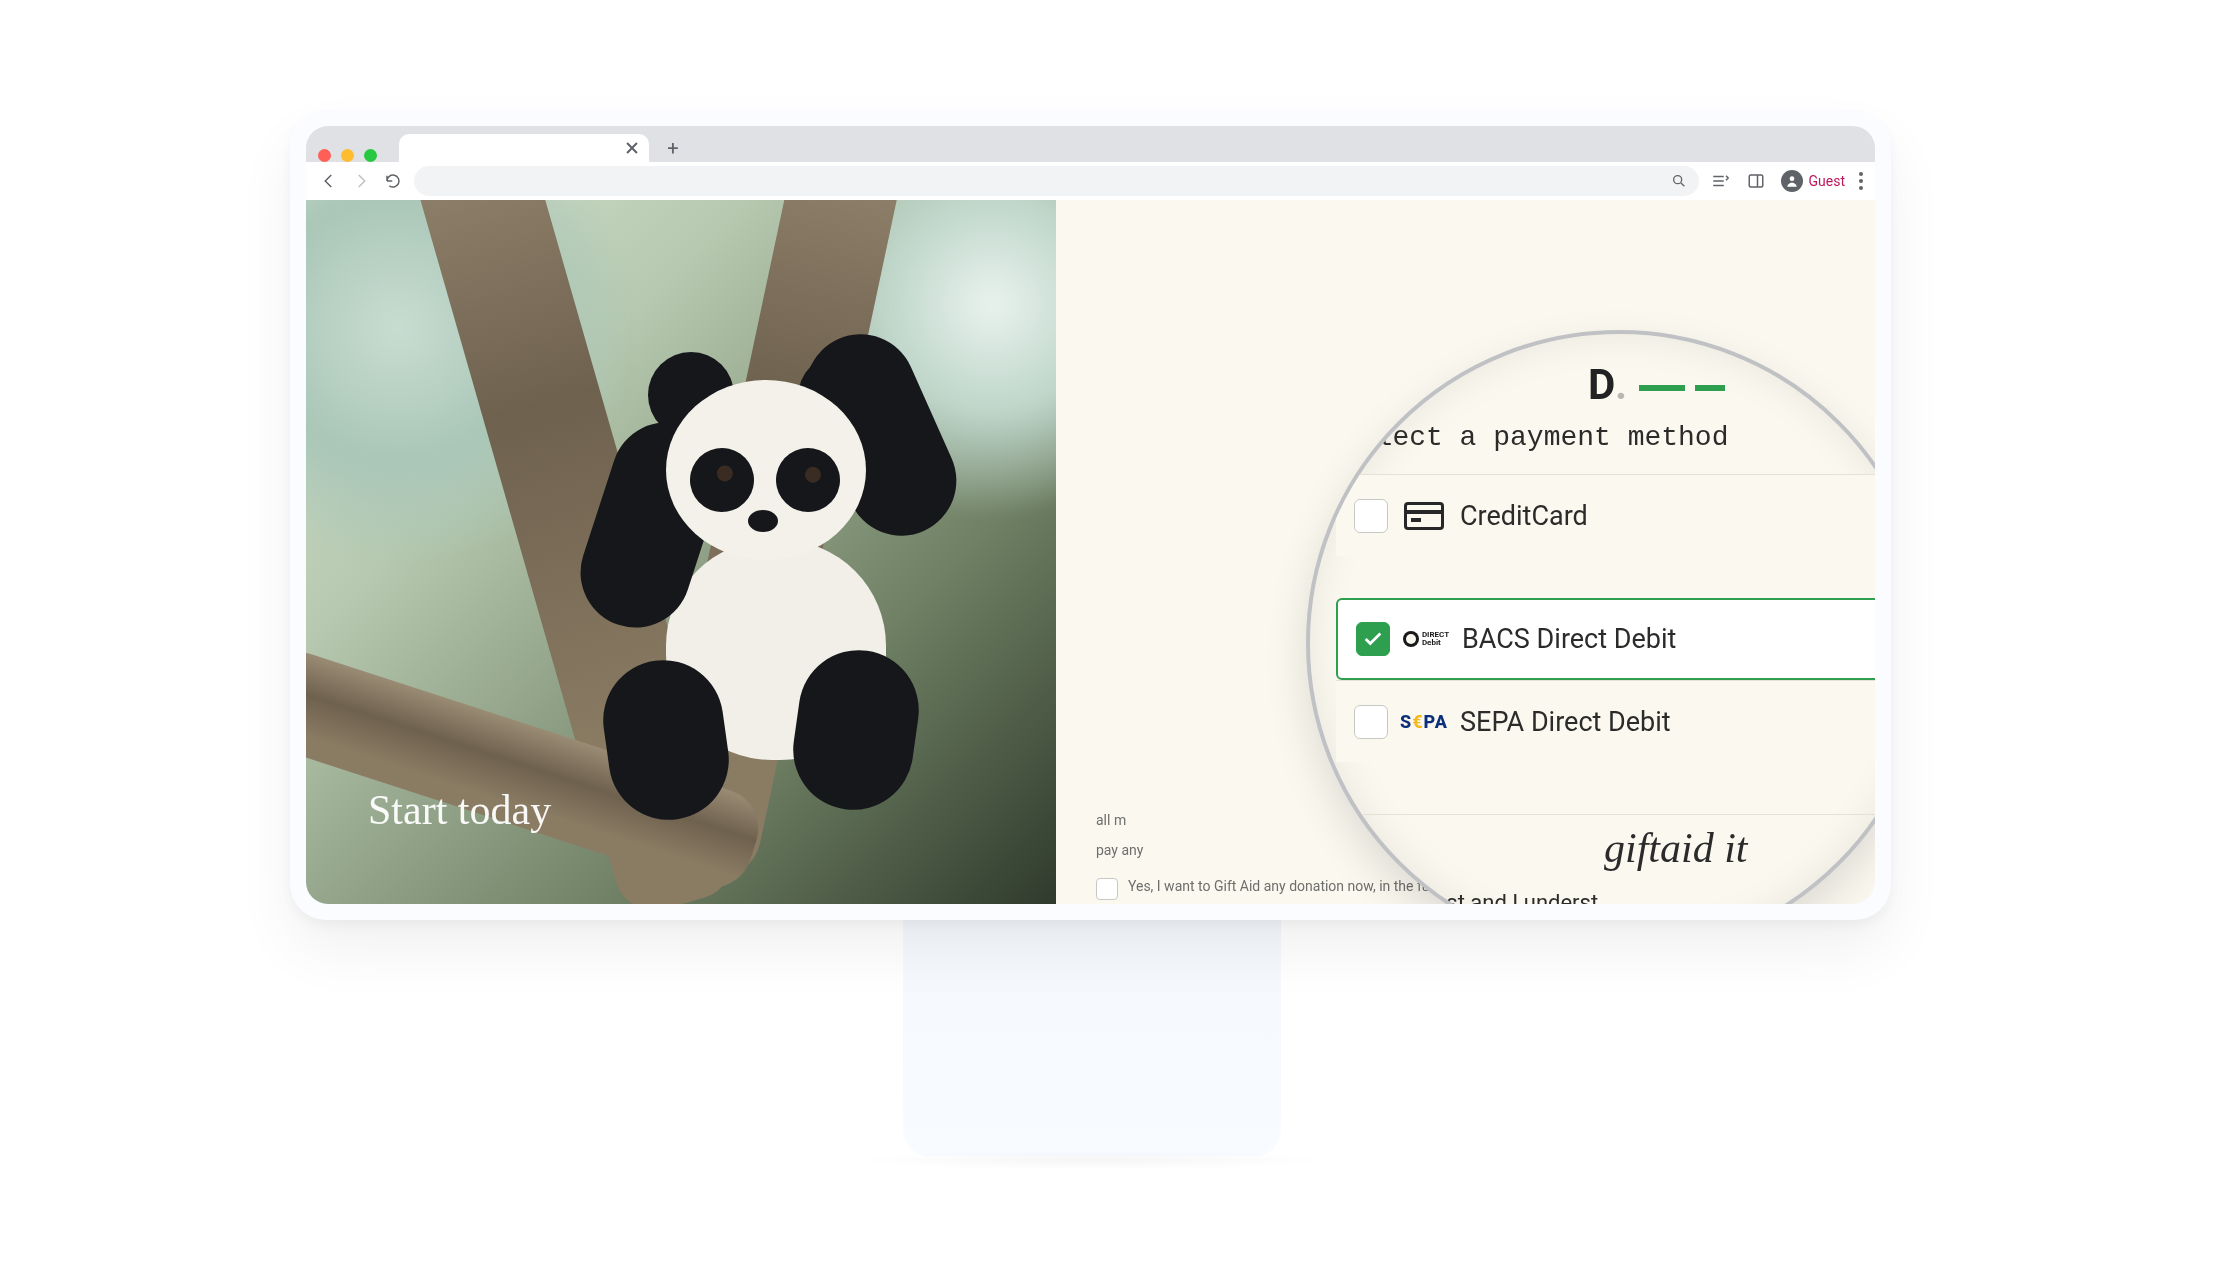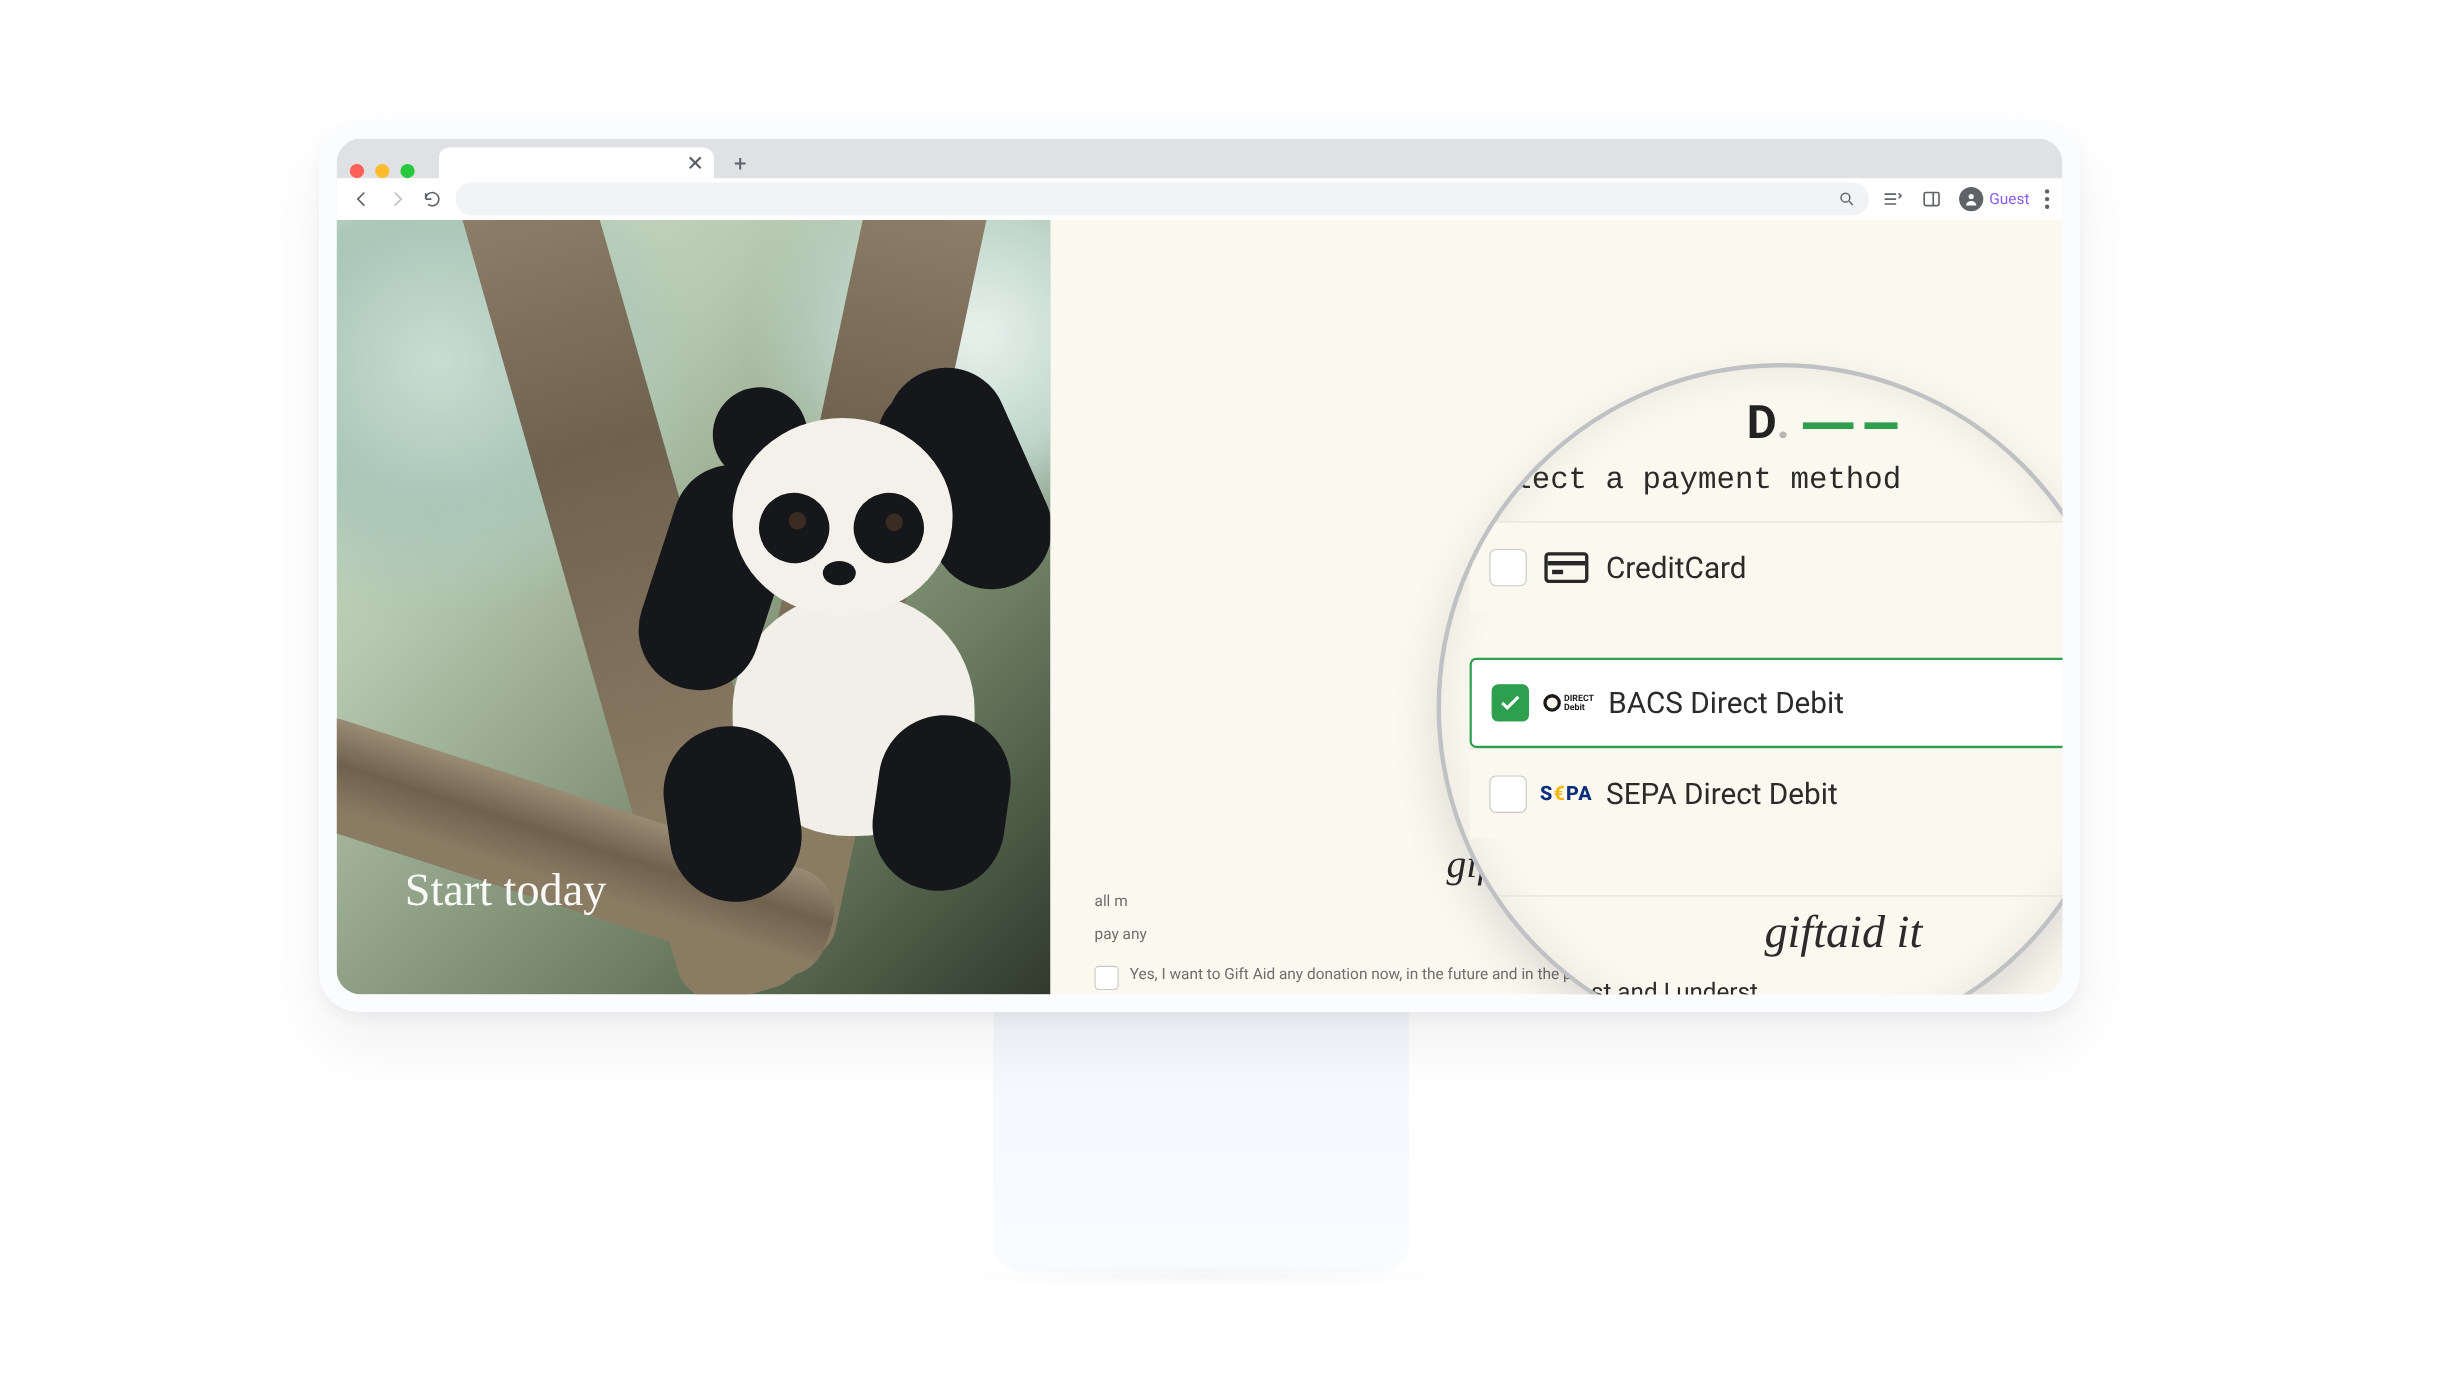--- a/index.html
+++ b/index.html
@@ -72,33 +72,33 @@
     padding:0 12px;
   }
   .nav-icn { width:22px;height:22px;display:flex;align-items:center;justify-content:center;color:#5f6368; }
   .nav-icn svg{width:18px;height:18px;stroke:#5f6368;fill:none;stroke-width:2;}
   .omnibox {
     flex:1; height:30px; border-radius:16px; background:#f1f3f4;
     display:flex;align-items:center;justify-content:flex-end; padding:0 12px;
   }
   .omnibox svg{width:16px;height:16px;stroke:#5f6368;fill:none;stroke-width:2;}
   .right-cluster{display:flex;align-items:center;gap:14px;}
-  .guest-chip{display:flex;align-items:center;gap:6px;font-size:14px;color:#8b5cf6;}
+  .guest-chip{display:flex;align-items:center;gap:6px;font-size:14px;color:#be185d;}
   .avatar-circle{width:22px;height:22px;border-radius:50%;background:#5f6368;display:flex;align-items:center;justify-content:center;}
   .avatar-circle svg{width:14px;height:14px;fill:#fff;}
   .kebab{display:flex;flex-direction:column;gap:3px;}
   .kebab span{width:4px;height:4px;border-radius:50%;background:#5f6368;}
 
   
   .page {
     position:absolute; left:0; top:74px; right:0; bottom:0;
     display:flex;
   }
   .hero {
-    width: 649px;
+    width: 750px;
     position:relative;
     background: linear-gradient(135deg,#d7e5d3 0%, #b7c9b0 30%, #6e7f63 70%, #2f3a2c 100%);
     overflow:hidden;
   }
   
   .trunk{position:absolute;background:linear-gradient(#9a8b74,#6e614e 40%,#8a7b63 80%);border-radius:40px;}
   .t1{left:200px;top:-140px;width:120px;height:860px;transform:rotate(-16deg);}
   .t2{left:420px;top:-120px;width:110px;height:800px;transform:rotate(12deg);}
   .t3{left:-60px;top:520px;width:520px;height:100px;transform:rotate(18deg);}
   .foliage{position:absolute;left:-60px;top:-40px;width:380px;height:420px;background:radial-gradient(circle at 40% 40%,#c8ddd1 0%,#a9c6b7 40%,rgba(120,160,140,0) 70%);filter:blur(4px);}

